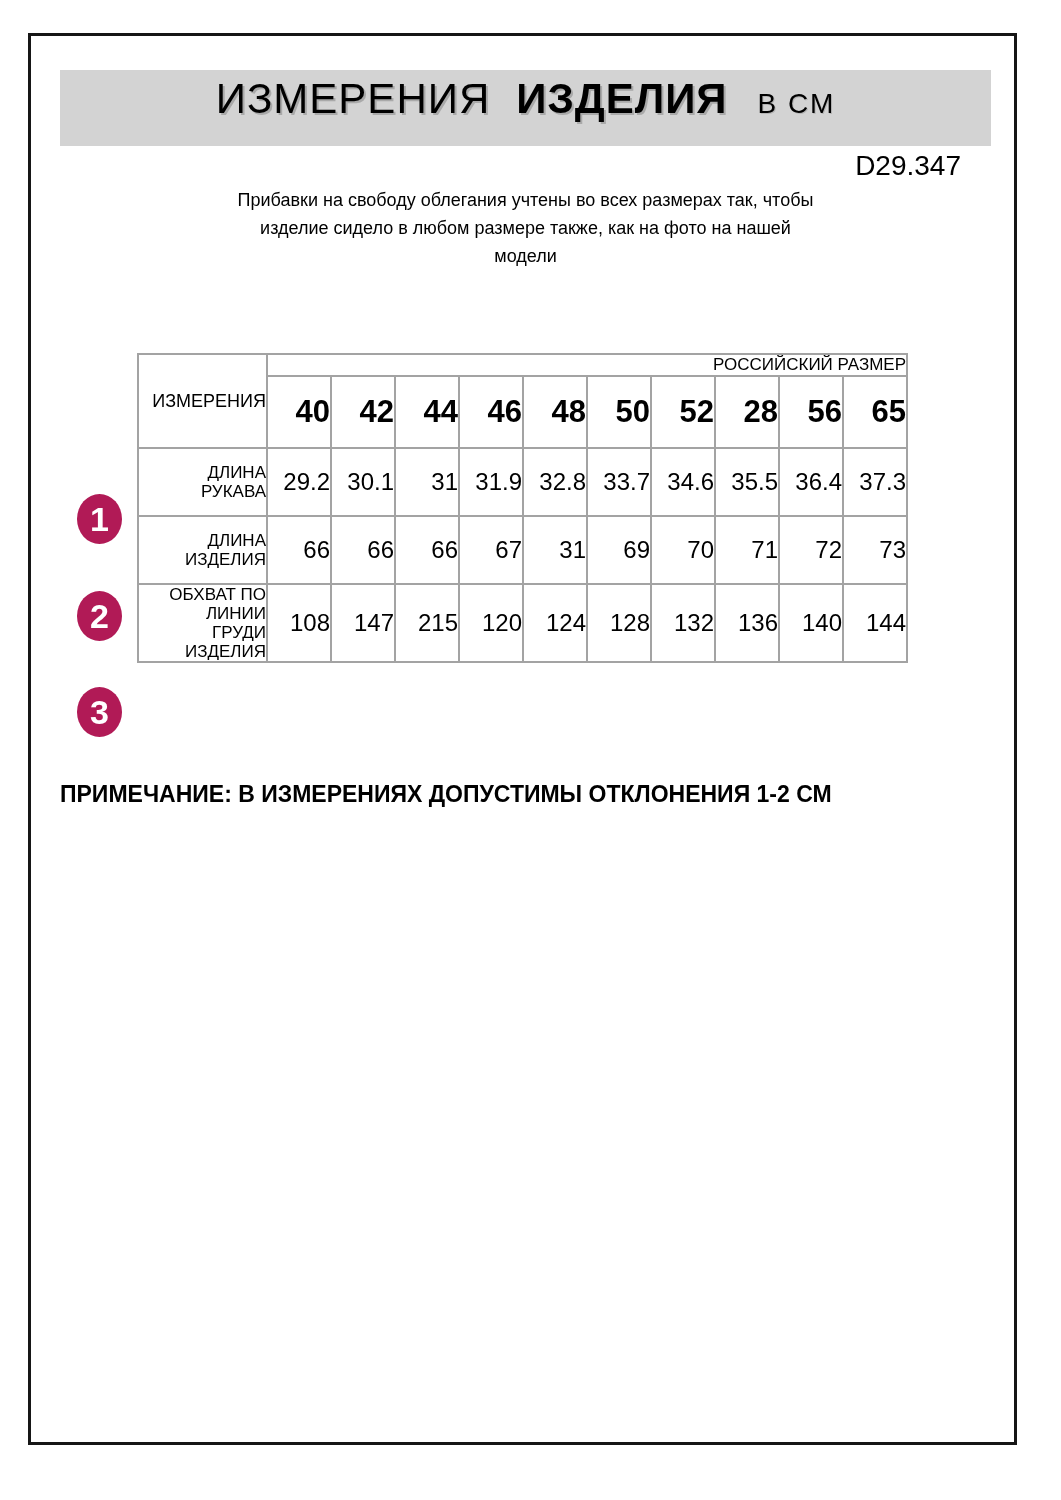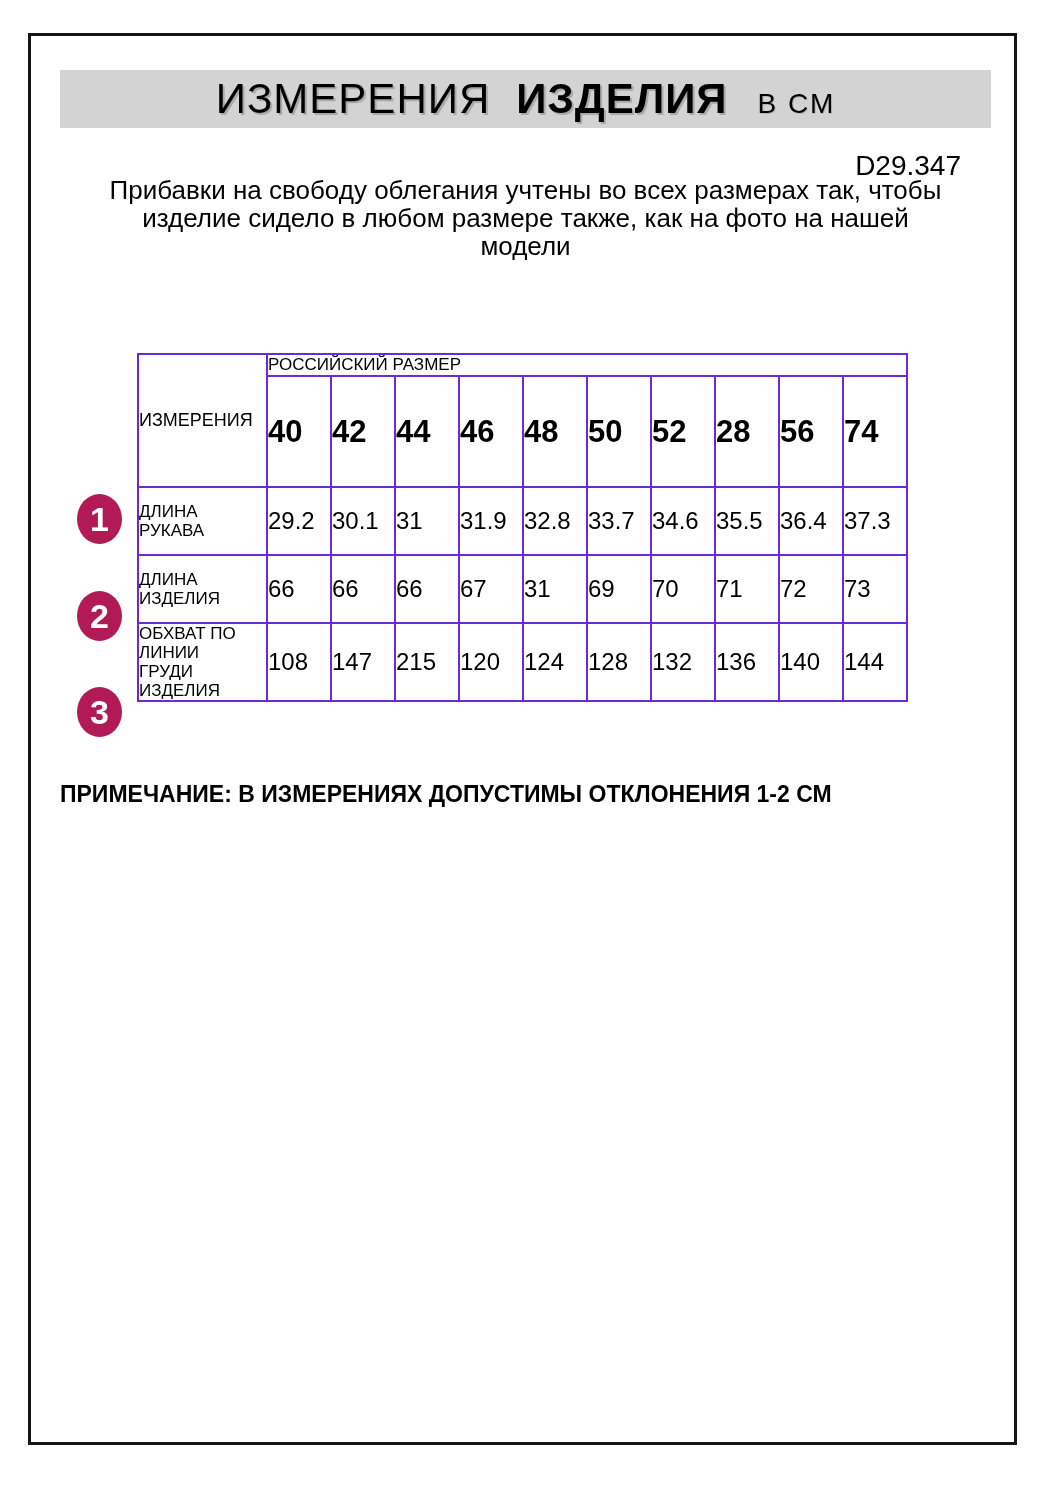--- a/index.html
+++ b/index.html
@@ -12,21 +12,21 @@
     overflow:hidden;
   }
   .frame {
     position:absolute; left:28px; top:33px;
     width:989px; height:1412px;
     border:3px solid #161616;
     background:#fff;
   }
   .banner {
     position:absolute; left:60px; top:70px;
-    width:931px; height:58px;
+    width:931px; height:76px;
     background:#d3d3d3;
     text-align:center;
     line-height:58px;
     white-space:nowrap;
   }
   .banner .w1 {
     font-size:42px; font-weight:normal; letter-spacing:1px;
     text-shadow:2px 2px 0 #a9a9a9;
   }
   .banner .w2 {
@@ -35,39 +35,39 @@
   }
   .banner .unit {
     font-size:28px; font-weight:normal; letter-spacing:2px; margin-left:30px;
     text-shadow:1px 1px 0 #b5b5b5;
   }
   .code {
     position:absolute; left:90px; top:150px; width:871px;
     text-align:right; font-size:28px; font-weight:normal;
   }
   .desc {
-    position:absolute; left:90px; top:176px; width:871px;
-    text-align:center; font-size:26px; line-height:28px;
+    position:absolute; left:90px; top:186px; width:871px;
+    text-align:center; font-size:18px; line-height:28px;
     white-space:pre-line;
   }
   table.size-table {
     position:absolute; left:137px; top:353px;
     border-collapse:collapse; table-layout:fixed;
   }
   .size-table td {
-    border:2px solid #6d28d9;
-    text-align:left; vertical-align:middle;
+    border:2px solid #a3a3a3;
+    text-align:right; vertical-align:middle;
     background:#fff;
     padding:0;
   }
   .size-table col.c0 { width:129px; }
   .size-table col.cs { width:64px; }
   td.ruheader { height:20px; font-size:17px; }
   td.measures { font-size:18px; }
-  tr.sizesrow td { height:111px; font-size:31px; font-weight:bold; }
+  tr.sizesrow td { height:72px; font-size:31px; font-weight:bold; }
   tr.datarow td { height:68px; font-size:24px; }
   tr.datarow td.rowlabel {
     font-size:17px; font-weight:normal; line-height:19px;
     white-space:pre-line;
   }
   .badge {
     position:absolute; left:77px;
     width:45px; height:50px;
     background:var(--accent,#b11a56);
     border-radius:50%;
@@ -119,21 +119,21 @@
   <tr class="sizesrow">
     <td>40</td>
     <td>42</td>
     <td>44</td>
     <td>46</td>
     <td>48</td>
     <td>50</td>
     <td>52</td>
     <td>28</td>
     <td>56</td>
-    <td>74</td>
+    <td>65</td>
   </tr>
   <tr class="datarow">
     <td class="rowlabel">ДЛИНА
 РУКАВА</td>
     <td>29.2</td>
     <td>30.1</td>
     <td>31</td>
     <td>31.9</td>
     <td>32.8</td>
     <td>33.7</td>

